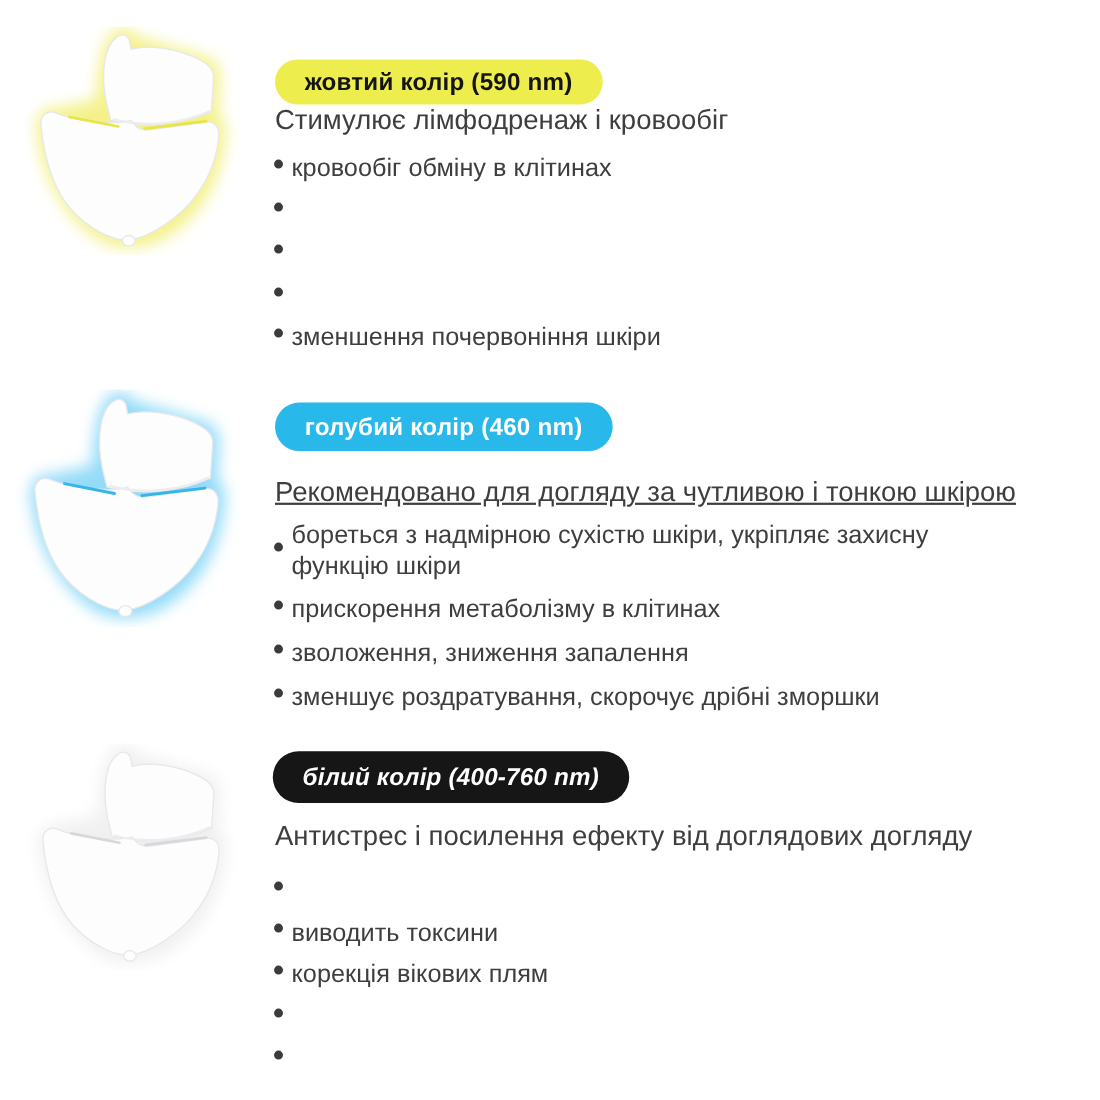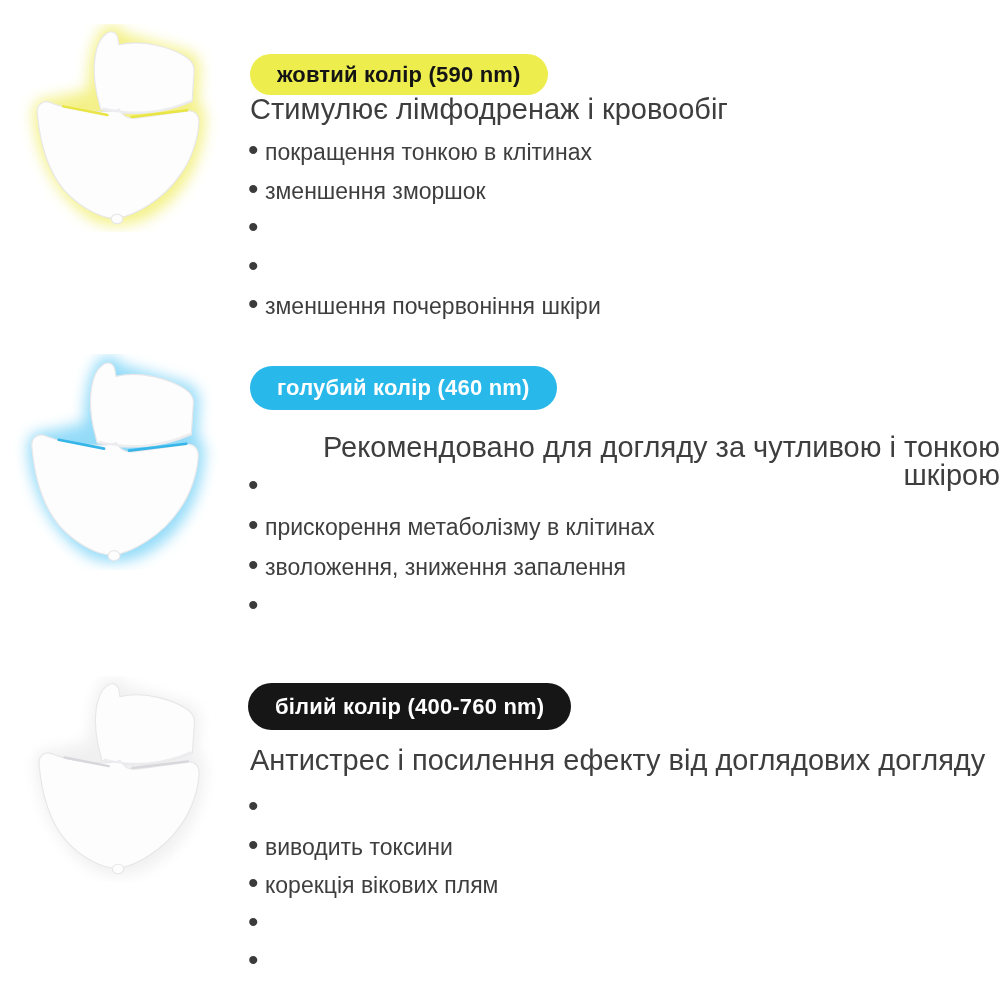--- a/index.html
+++ b/index.html
@@ -33,27 +33,26 @@
     letter-spacing: 0.2px;
     white-space: nowrap;
   }
   .s1 .pill { left: 250px; top: 38px;  height: 41px; margin-top: 16px; }
   .s2 .pill { left: 250px; top: 366px; height: 44px; }
   .s3 .pill { left: 248px; top: 683px; height: 47px; }
 
   .subtitle {
     position: absolute;
     left: 250px;
-    font-size: 29px;
+    font-size: 25px;
     line-height: 28px;
     color: #3e3e3e;
-    text-align: right;
   }
   .s1 .subtitle { top: 95px; }
-  .s2 .subtitle { top: 433px; }
+  .s2 .subtitle { top: 433px; text-decoration: underline; }
   .s3 .subtitle { top: 746px; }
 
   .benefits {
     position: absolute;
     left: 248px;
     list-style: none;
     width: 700px;
   }
   .s1 .benefits { top: 133px; }
   .s2 .benefits { top: 467px; width: 640px; }
@@ -116,25 +115,24 @@
 
     <div class="pill" style="background: rgb(237, 238, 78);">
       <span style="color: rgb(20, 20, 20);">жовтий колір (590 nm)</span>
     </div>
 
     <div class="subtitle">Стимулює лімфодренаж і кровообіг</div>
 
     <ul class="benefits">
       <li>
           <span class="dot">•</span>
-          <span class="li-text">покращення тонкою в клітинах</span>
-        </li>
-      <li>
-          <span class="dot">•</span>
-          <span class="li-text">зменшення зморшок</span>
+          <span class="li-text">кровообіг обміну в клітинах</span>
+        </li>
+      <li>
+          <span class="dot">•</span>
         </li>
       <li>
           <span class="dot">•</span>
         </li>
       <li>
           <span class="dot">•</span>
         </li>
       <li>
           <span class="dot">•</span>
           <span class="li-text">зменшення почервоніння шкіри</span>
@@ -163,31 +161,33 @@
 
     <div class="pill" style="background: rgb(41, 184, 234);">
       <span style="color: rgb(255, 255, 255);">голубий колір (460 nm)</span>
     </div>
 
     <div class="subtitle">Рекомендовано для догляду за чутливою і тонкою шкірою</div>
 
     <ul class="benefits">
       <li>
           <span class="dot">•</span>
+          <span class="li-text">бореться з надмірною сухістю шкіри, укріпляє захисну функцію шкіри</span>
         </li>
       <li>
           <span class="dot">•</span>
           <span class="li-text">прискорення метаболізму в клітинах</span>
         </li>
       <li>
           <span class="dot">•</span>
           <span class="li-text">зволоження, зниження запалення</span>
         </li>
       <li>
           <span class="dot">•</span>
+          <span class="li-text">зменшує роздратування, скорочує дрібні зморшки</span>
         </li>
     </ul>
   </section>
 
   <section class="s3">
     <svg class="mask" viewBox="0 0 210 215">
       <g filter="url(#m-blur)" opacity="0.9" fill="#EFEFEF">
         <g stroke-width="10" stroke-linejoin="round" stroke="#EFEFEF">
           <use href="#m-glowsil"></use>
         </g>
@@ -197,21 +197,21 @@
         <use href="#m-shield"></use>
         <ellipse cx="103" cy="202" rx="6" ry="5"></ellipse>
       </g>
       <path d="M88,87 C118,95 152,92 180,79" fill="none" stroke="#ededf0" stroke-width="2"></path>
       <g stroke-width="2.6" stroke-linecap="round" fill="none" stroke="#D8D8DC">
         <path d="M47,85 L93,94"></path>
         <path d="M118,96 L176,89"></path>
       </g>
     </svg>
 
-    <div class="pill" style="background: rgb(22, 22, 22);">
+    <div class="pill" style="background: rgb(22, 22, 22); font-style: italic;">
       <span style="color: rgb(255, 255, 255);">білий колір (400-760 nm)</span>
     </div>
 
     <div class="subtitle">Антистрес і посилення ефекту від доглядових догляду</div>
 
     <ul class="benefits">
       <li>
           <span class="dot">•</span>
         </li>
       <li>

